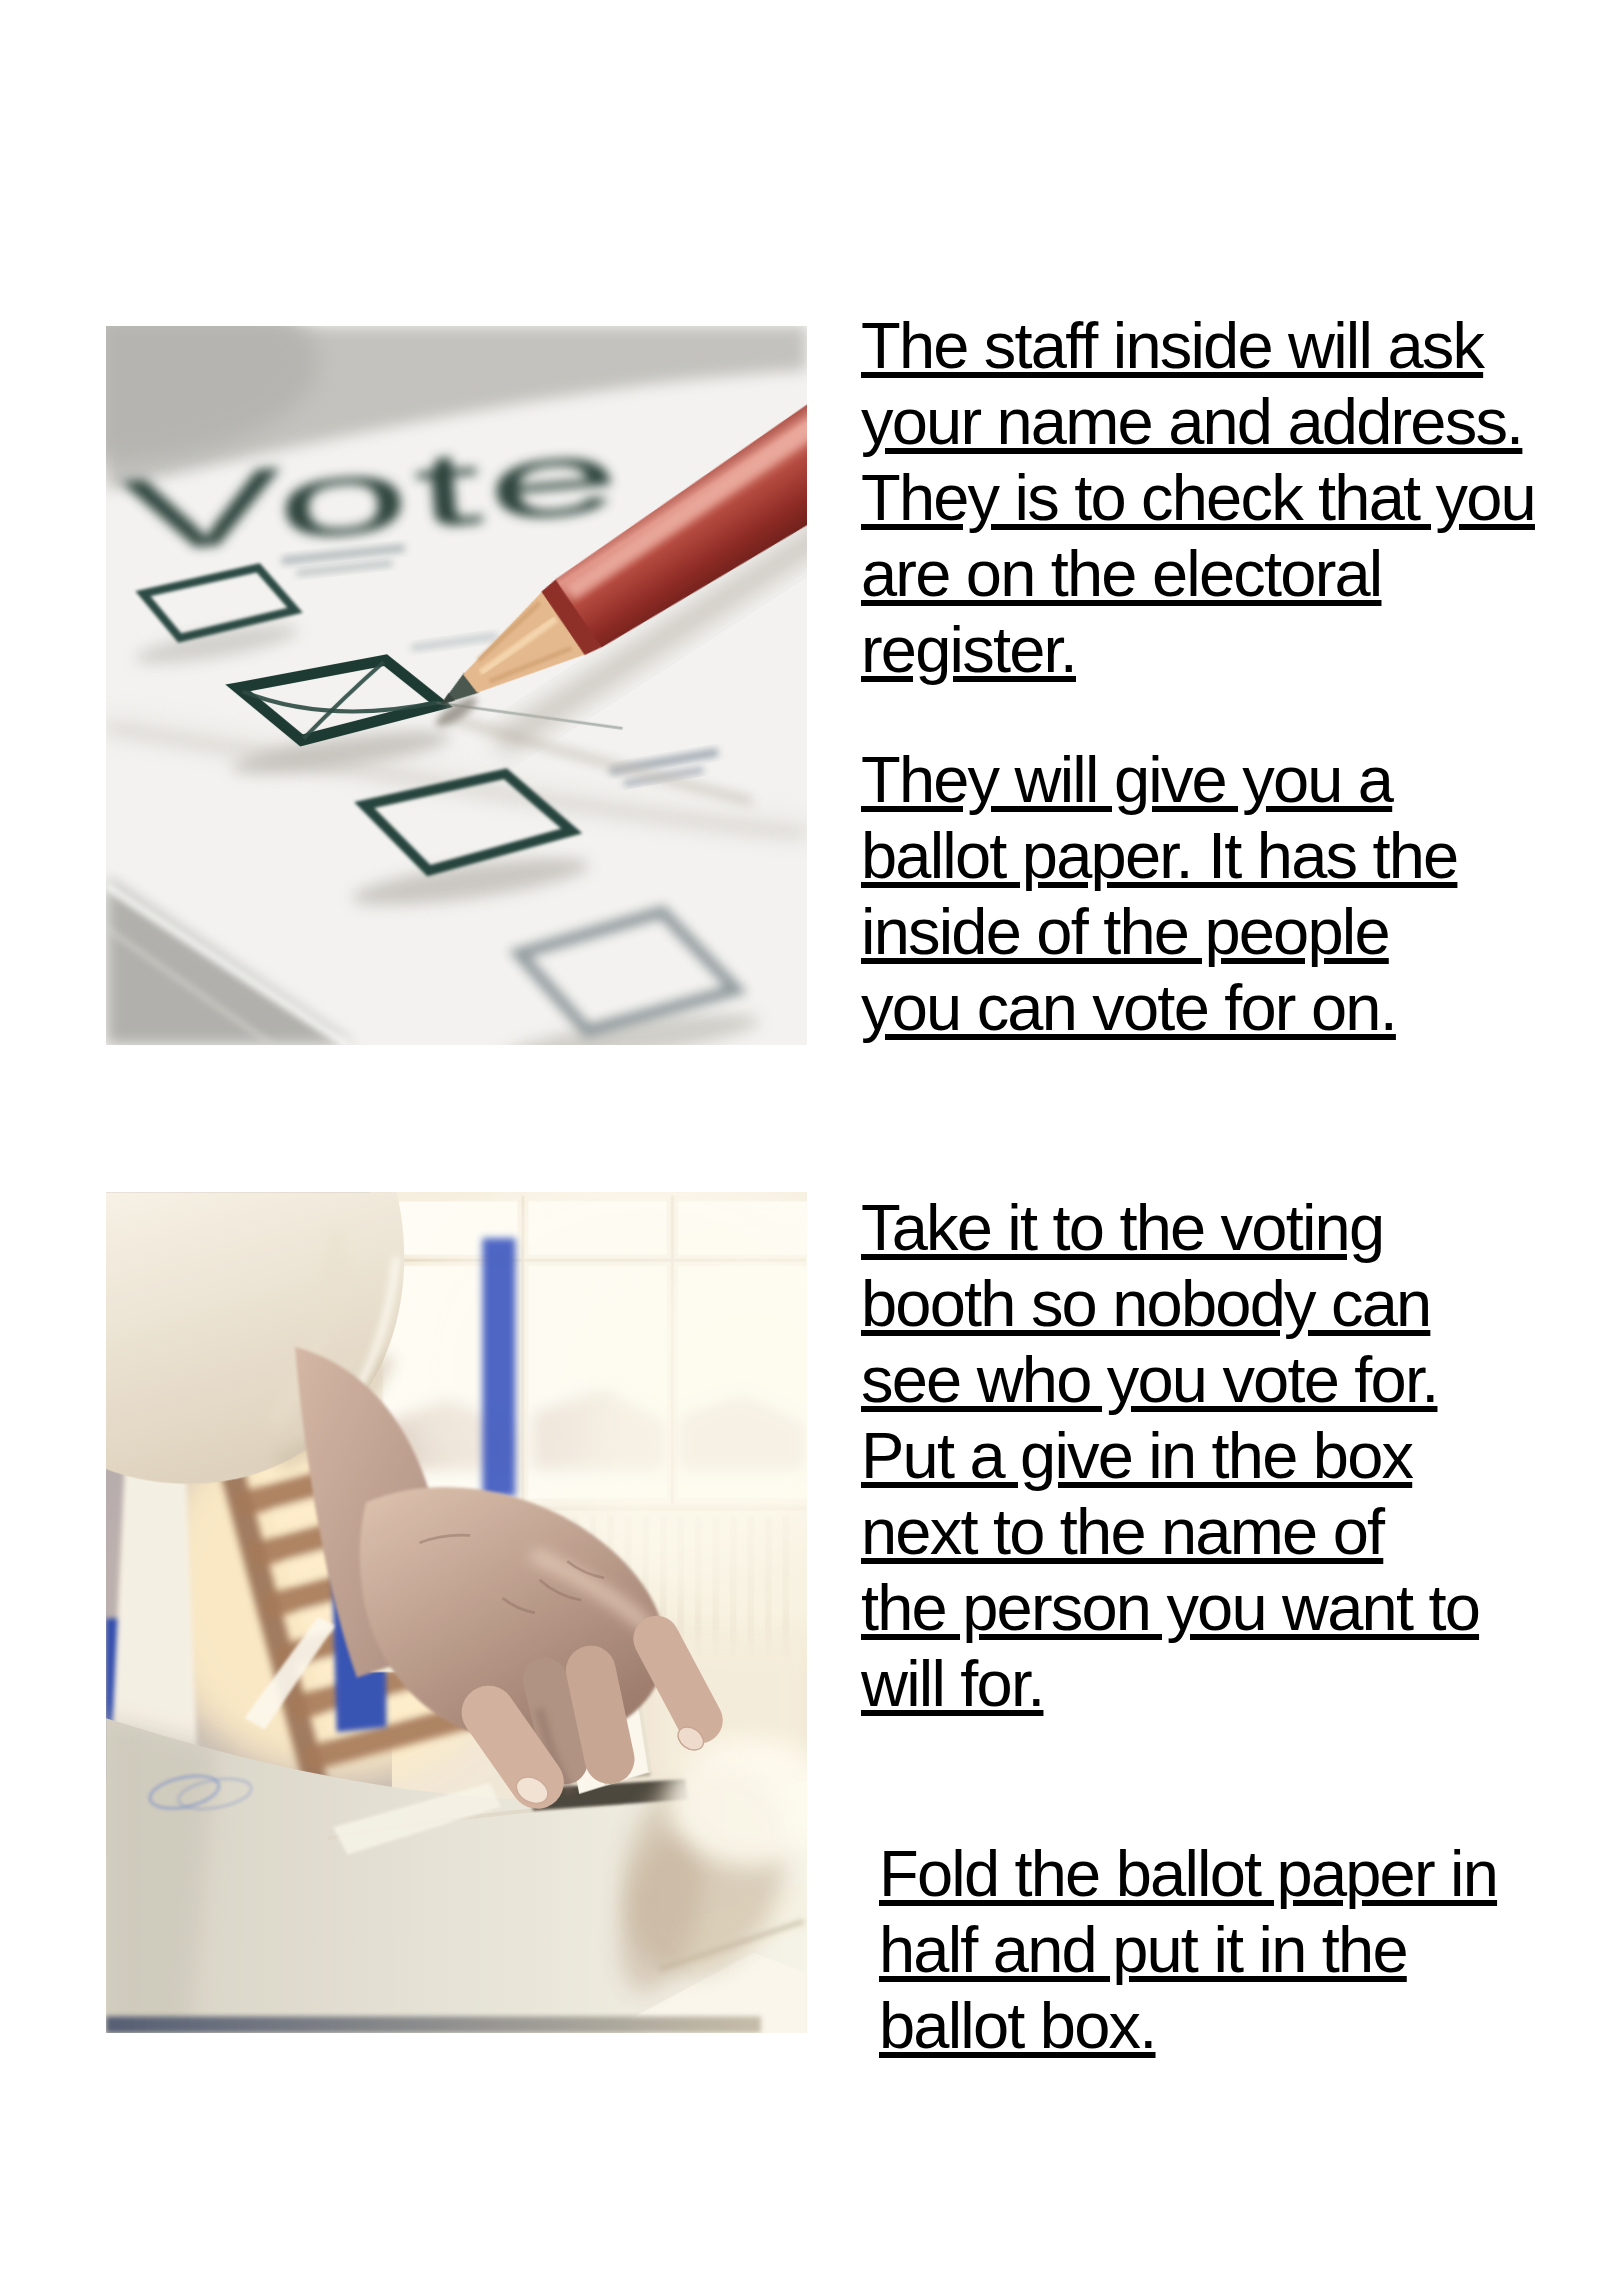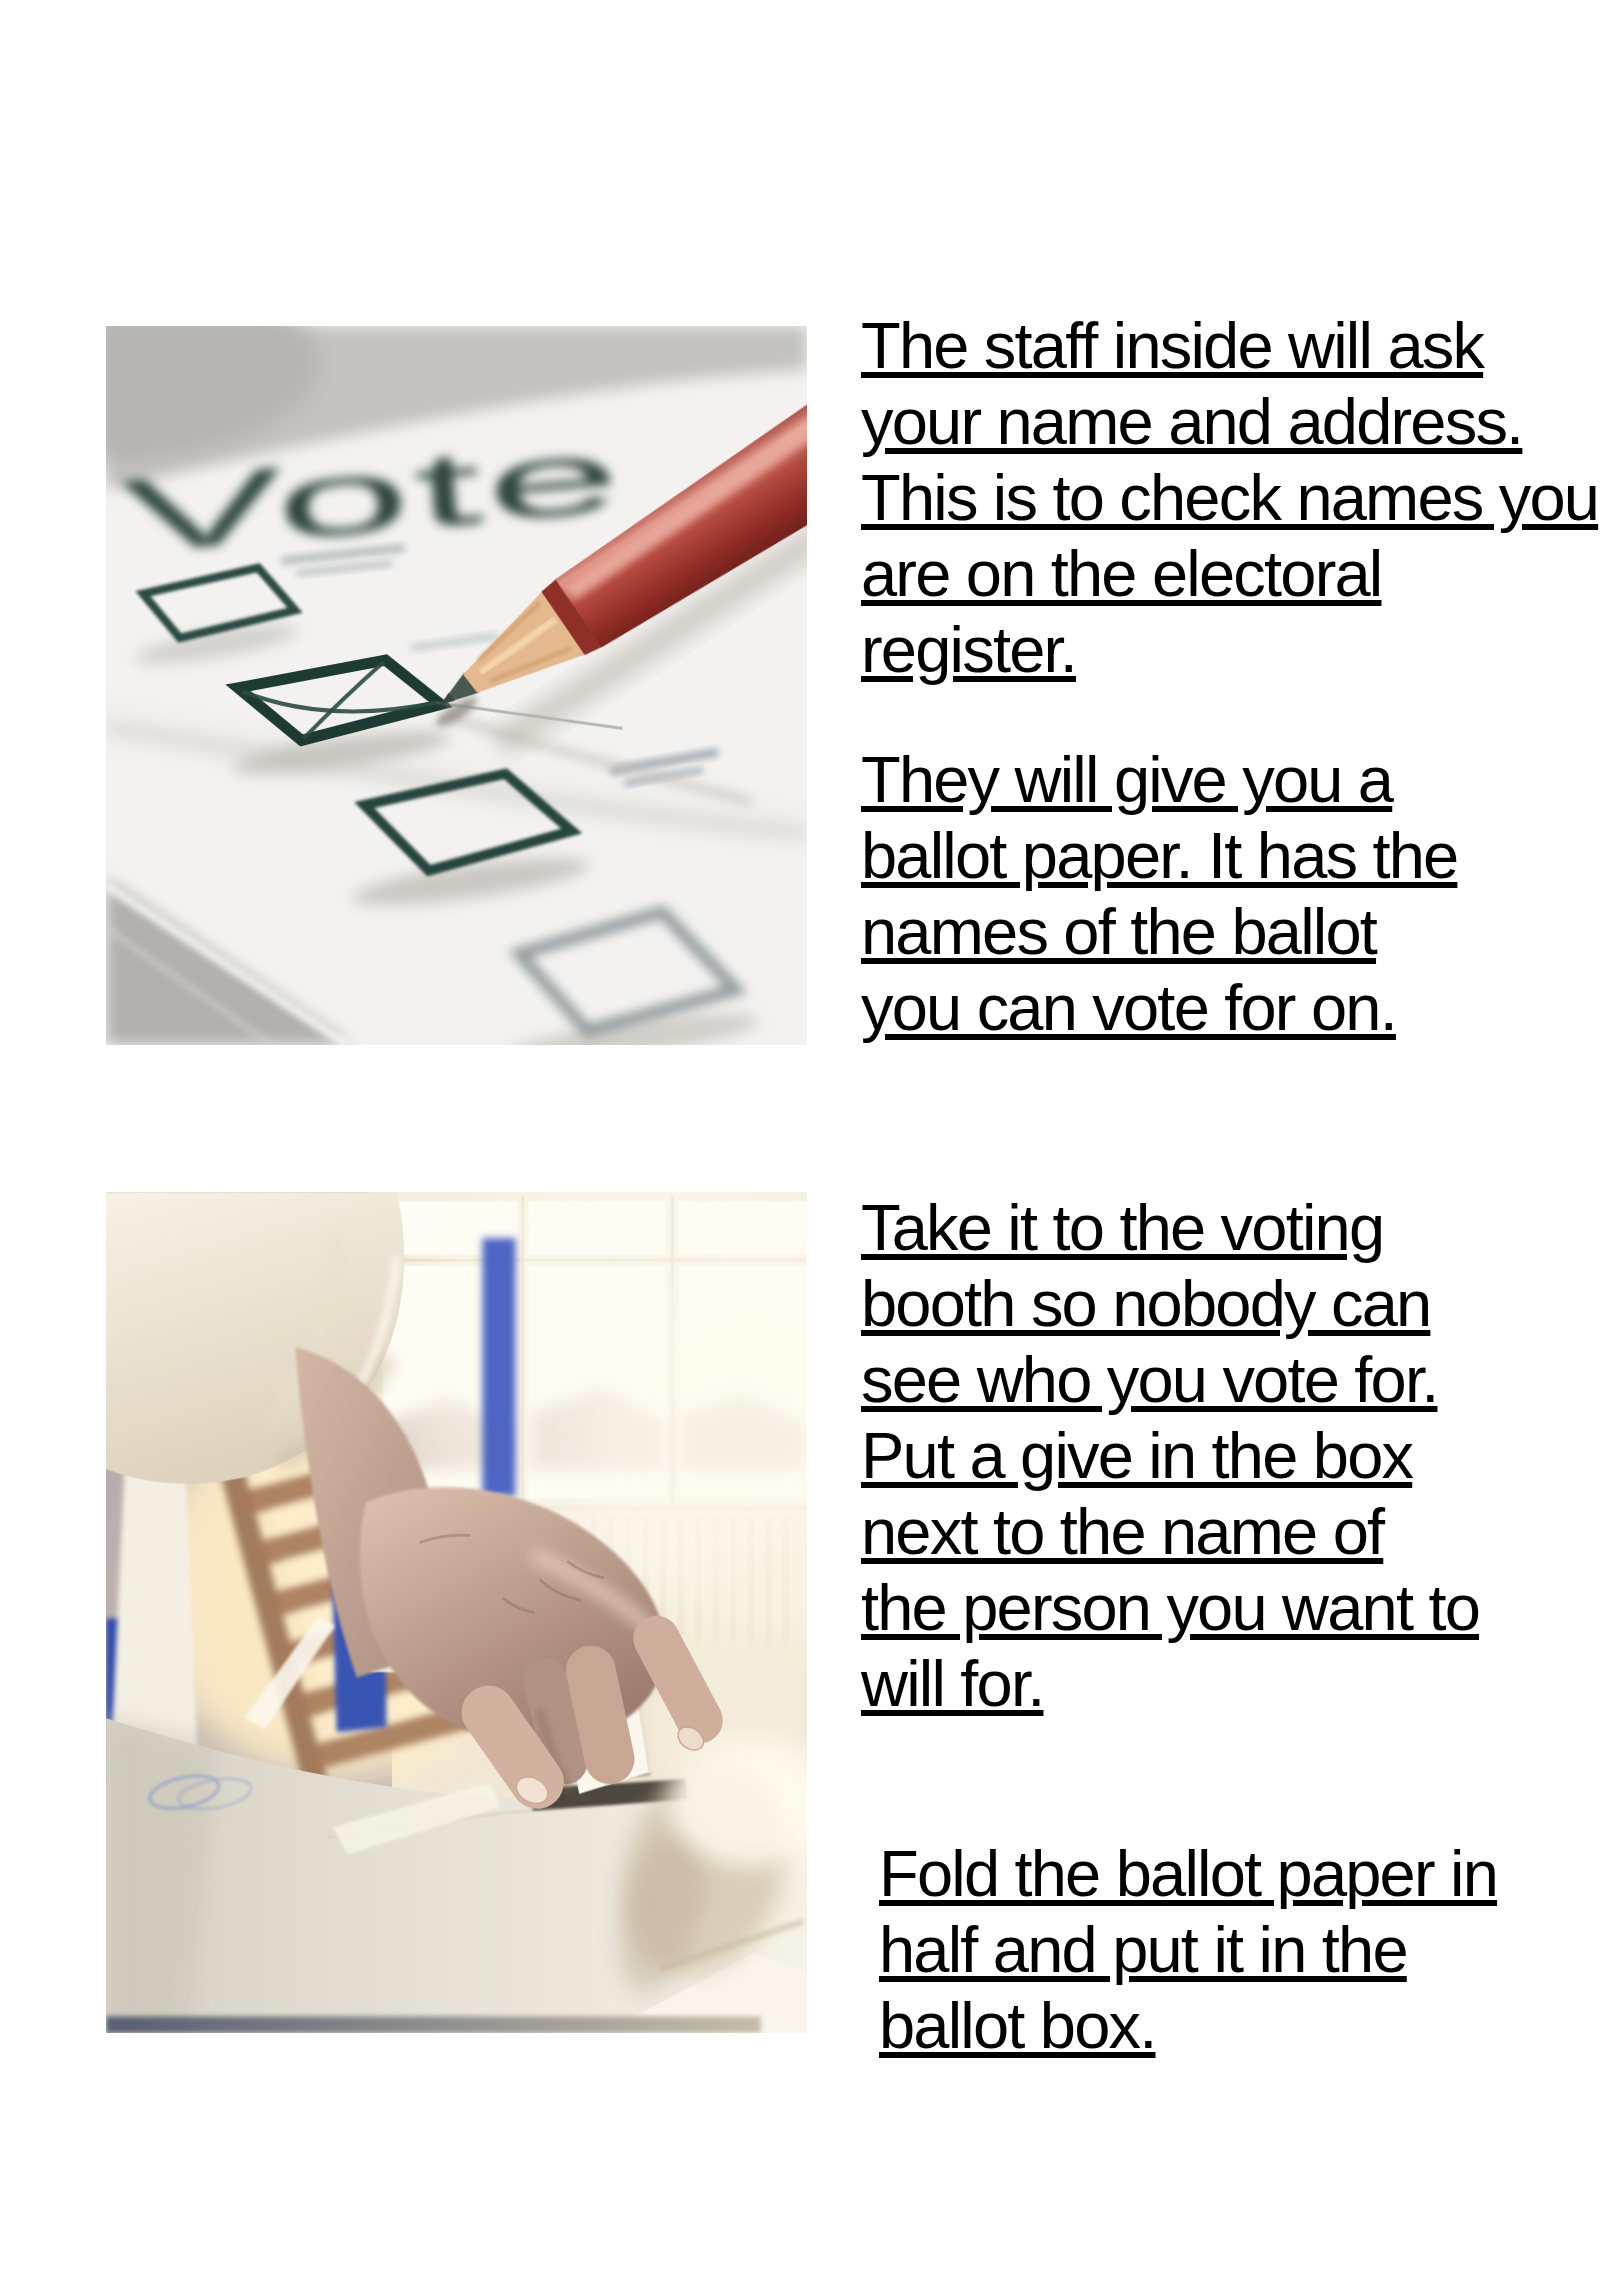--- a/index.html
+++ b/index.html
@@ -314,28 +314,28 @@
         </g>
       </g>
 
       <rect x="0" y="0" width="760" height="911" fill="#f4e3c8" opacity="0.08"></rect>
     </svg>
   </figure>
 
   <div class="para" id="p1">
       <div class="line">The staff inside will ask</div>
       <div class="line">your name and address.</div>
-      <div class="line">This is to check names you</div>
+      <div class="line">They is to check that you</div>
       <div class="line">are on the electoral</div>
       <div class="line">register.</div>
     </div>
   <div class="para" id="p2">
       <div class="line">They will give you a</div>
       <div class="line">ballot paper. It has the</div>
-      <div class="line">names of the ballot</div>
+      <div class="line">inside of the people</div>
       <div class="line">you can vote for on.</div>
     </div>
   <div class="para" id="p3">
       <div class="line">Take it to the voting</div>
       <div class="line">booth so nobody can</div>
       <div class="line">see who you vote for.</div>
       <div class="line">Put a give in the box</div>
       <div class="line">next to the name of</div>
       <div class="line">the person you want to</div>
       <div class="line">will for.</div>

